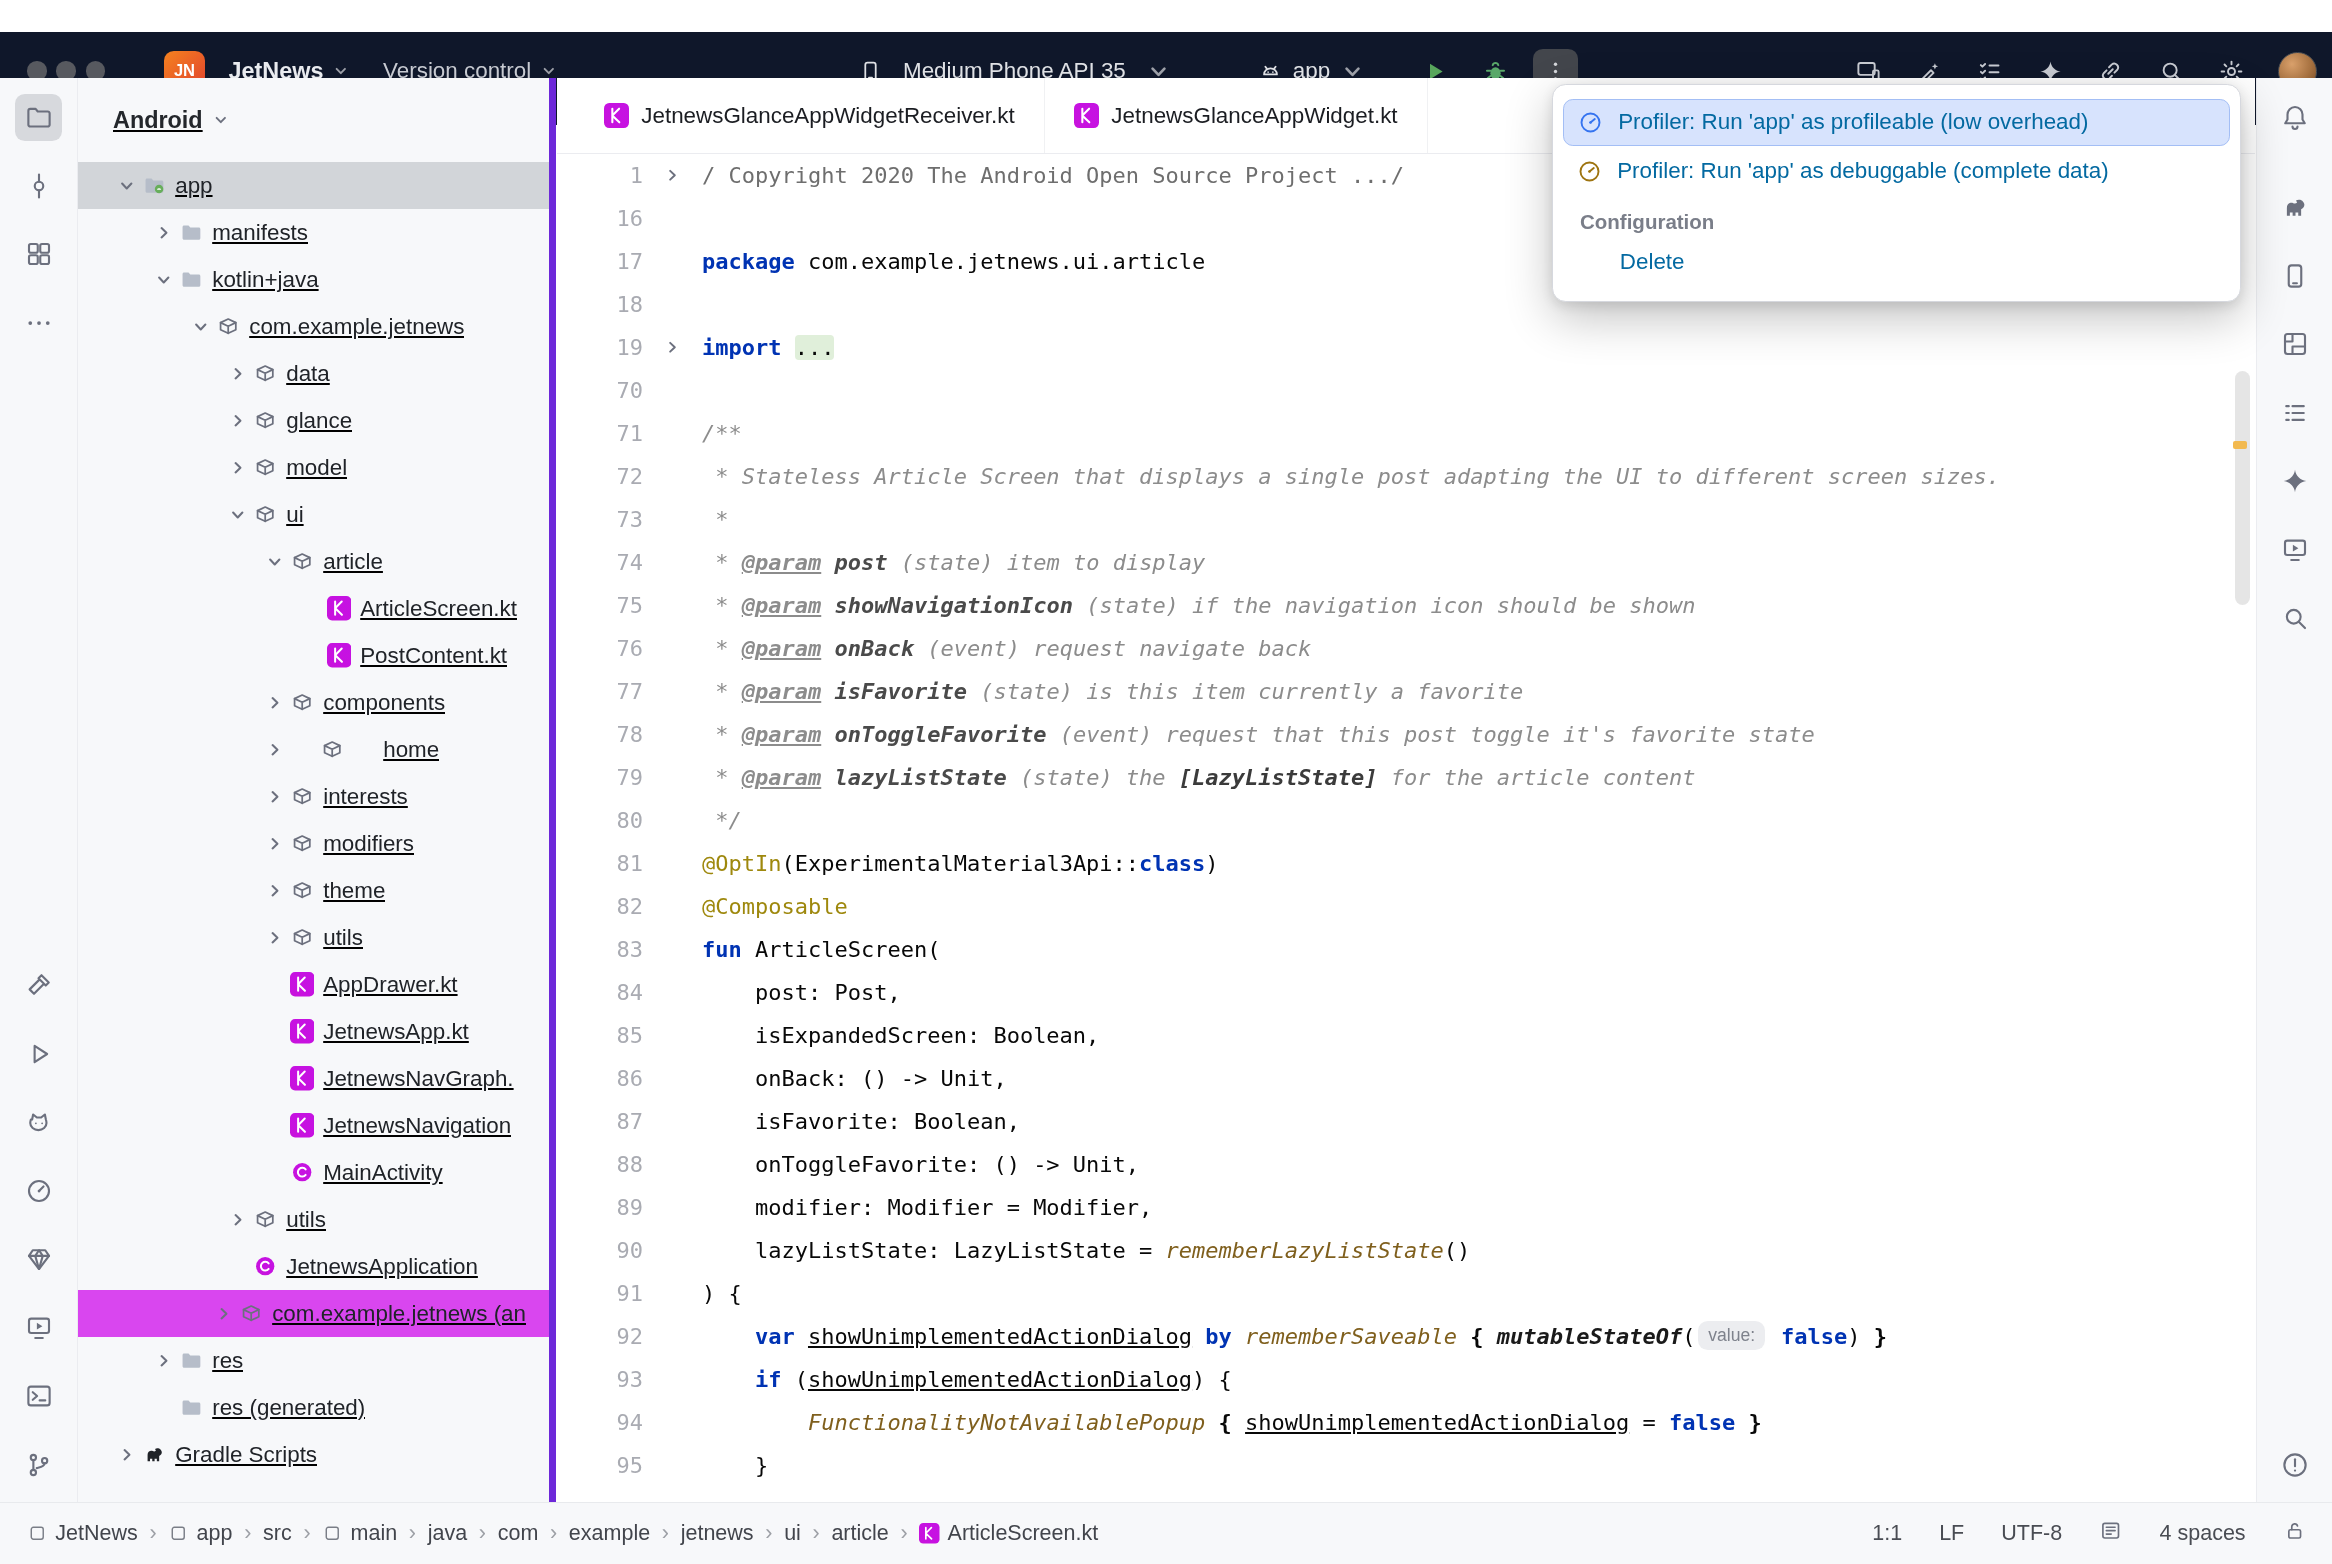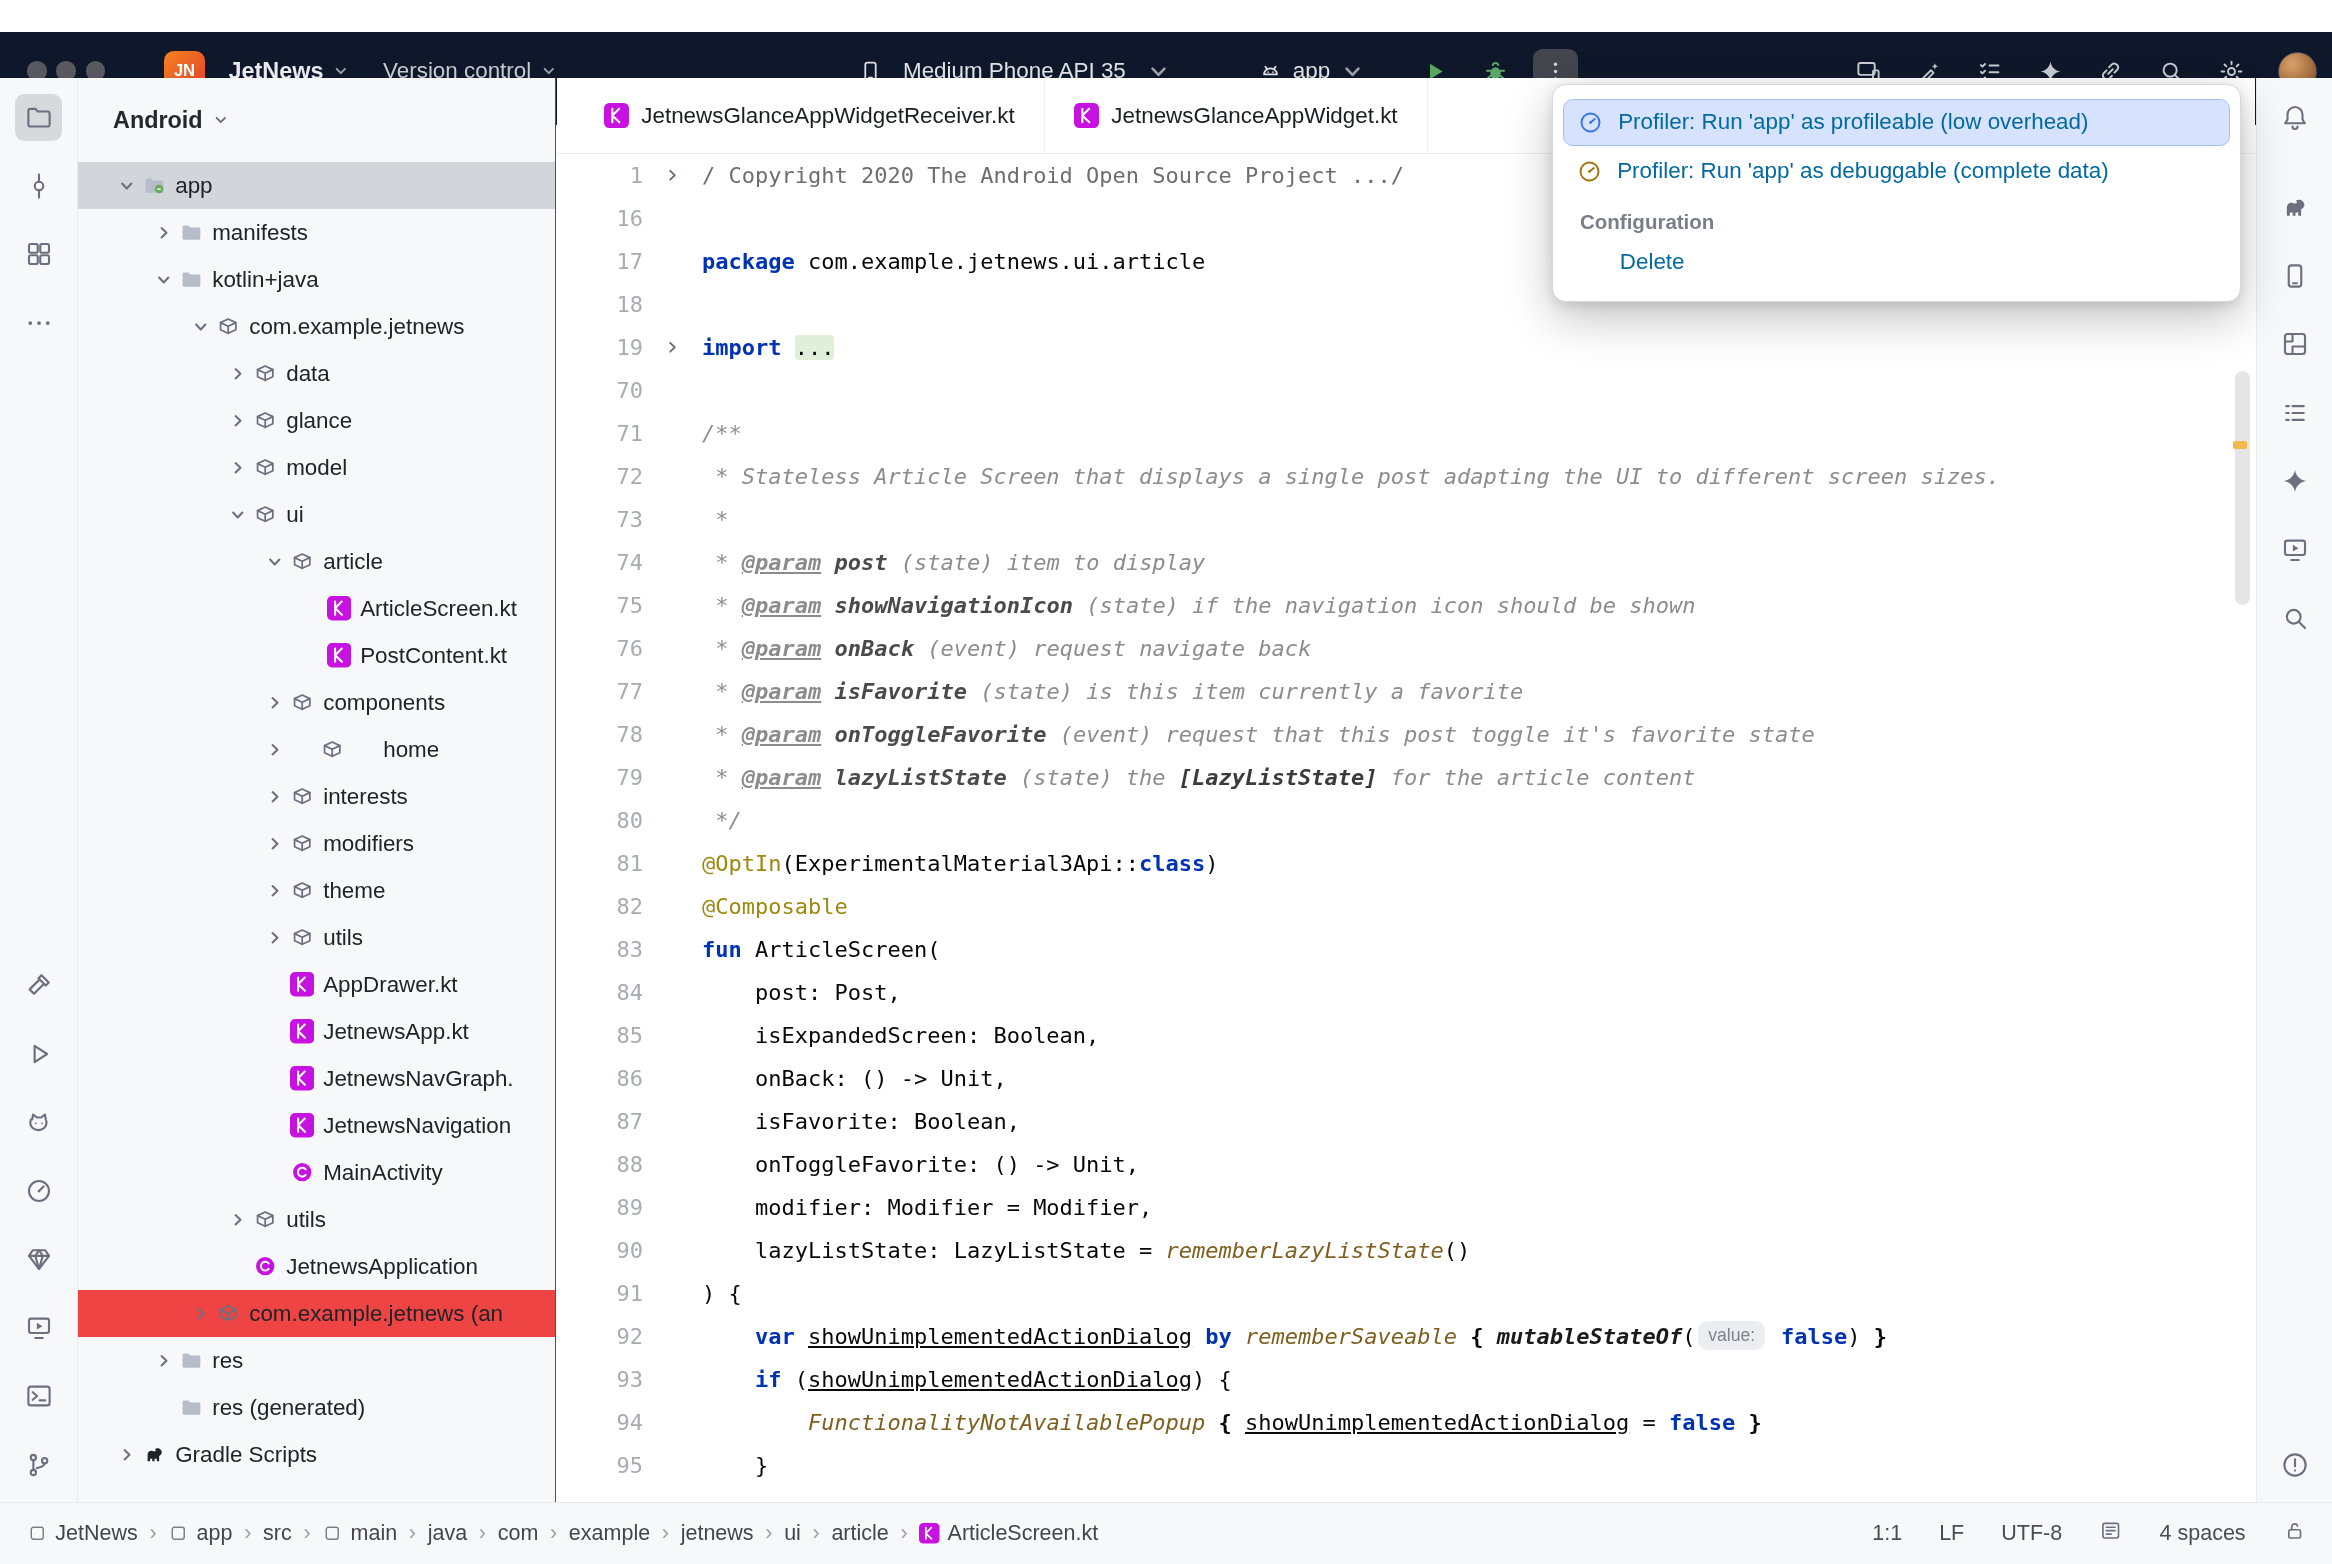--- a/index.html
+++ b/index.html
@@ -39,28 +39,28 @@
   .rightstrip { position:absolute; right:0; top:78px; width:77px; bottom:62px; background:#F7F8FA; border-left:1px solid #EBECF0;
     display:flex; flex-direction:column; align-items:center; padding:15.6px 0 13.7px; }
   .strip-group { display:flex; flex-direction:column; align-items:center; gap:21.5px; }
   .ls-bottom, .rs-bottom { margin-top:auto; }
   .rs-mid { margin-top:43px; }
   .strip-btn { width:47px; height:47px; border-radius:9.8px; display:flex; align-items:center; justify-content:center; color:#6C707E; }
   .strip-btn svg { width:30px; height:30px; }
   .strip-btn.on { background:#D7D9DD; }
 
   
-  .project { position:absolute; left:78px; top:78px; width:478px; bottom:62px; background:#F7F8FA; border-right:1px solid #6d28d9; overflow:hidden; }
+  .project { position:absolute; left:78px; top:78px; width:478px; bottom:62px; background:#F7F8FA; border-right:7px solid #6d28d9; overflow:hidden;text-decoration:underline; }
   .pp-head { height:84px; display:flex; align-items:center; padding-left:35px; }
   .pp-view { display:flex; align-items:center; gap:9.8px; font-size:23.4px; font-weight:700; color:#24272C; }
   .pp-view .chev { color:#6C707E; }
   .tree { font-size:22.4px; color:#202328; }
   .trow { height:47px; display:flex; align-items:center; white-space:nowrap; overflow:hidden; }
   .trow.sel { background:#D2D5D9; }
-  .trow.hl-green { background:#ef4444; }
+  .trow.hl-green { background:#d946ef;justify-content:center; }
   .tw { width:31px; min-width:31px; display:flex; align-items:center; justify-content:center; color:#6C707E; }
   .tw svg { width:19.5px; height:19.5px; }
   .trow .ic { margin-right:8.8px; display:inline-flex; }
   .trow .ic svg { width:24.4px; height:24.4px; }
   .tlabel { overflow:hidden; }
 
   
   .editor { position:absolute; left:557px; top:78px; right:78px; bottom:62px; background:#fff; overflow:hidden; }
   .tabbar { height:76px; border-bottom:1px solid #EBECF0; display:flex; align-items:stretch; padding-left:17.6px; }
   .tab { display:flex; align-items:center; gap:12.7px; padding:0 29px; font-size:22.4px; color:#1B1D22; border-right:1px solid #F0F1F3; }

